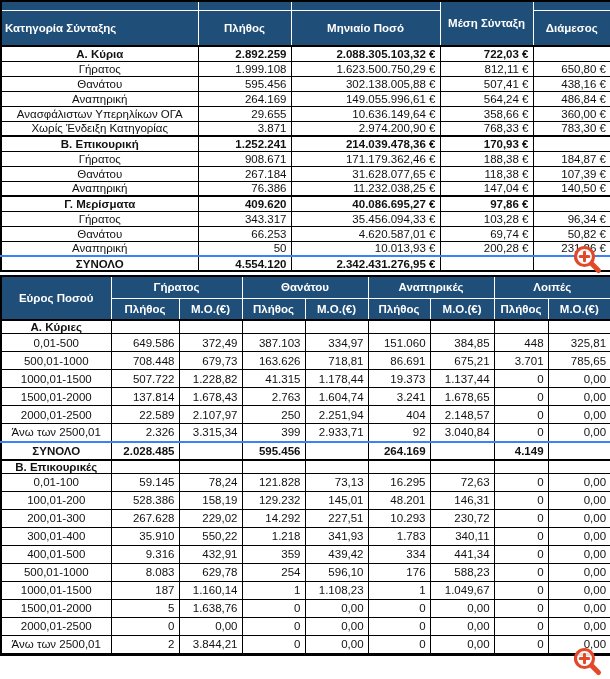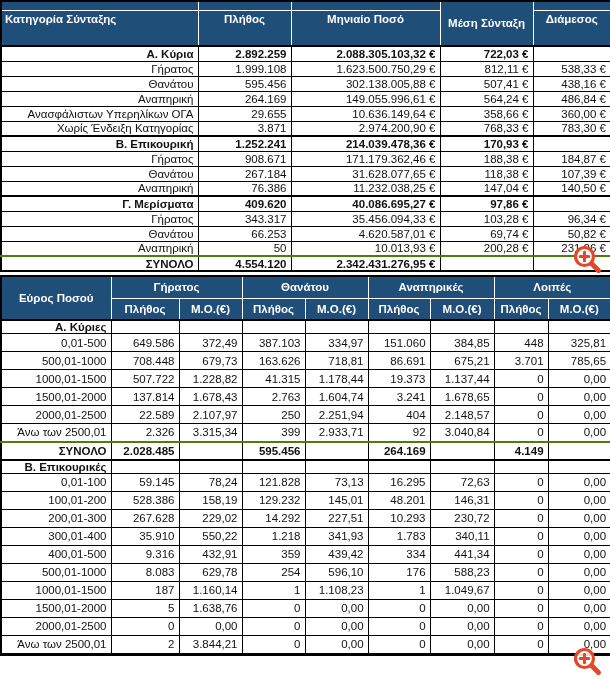--- a/index.html
+++ b/index.html
@@ -2,29 +2,29 @@
 <html style="--header-bg: #1f4e79; --header-text: #ffffff; --mag: #e2492a;"><head>
 <meta charset="utf-8">
 <style>
   html,body{margin:0;padding:0;background:#fff}
   body{width:610px;height:679px;overflow:hidden;font-family:"Liberation Sans",sans-serif;color:#111}
   .page{position:relative;width:610px;height:679px;overflow:hidden;background:#fff}
   table{border-collapse:collapse;table-layout:fixed;width:610px;border:2px solid #000}
   th,td{overflow:hidden;white-space:nowrap;box-sizing:border-box}
   th{background:var(--header-bg,#1f4e79);color:var(--header-text,#fff);border:1px solid #fff;font-weight:bold;font-size:11.5px;padding:0 3px}
   td{border:1px solid #000;font-size:11.5px;padding:0 4px;height:15px}
-  td.label{text-align:right}
+  td.label{text-align:center}
   td.num{text-align:right}
   tr.section td,tr.total td{font-weight:bold}
   tr.section td{border-top:2px solid #000}
-  tr.total td{border-top:2px solid #4d7c0f}
+  tr.total td{border-top:2px solid #3b82f6}
 
   
   .t1 .h-top th{height:9px}
-  .t1 .h-main th{height:36px;vertical-align:bottom;padding-bottom:20px;text-align:center}
+  .t1 .h-main th{height:36px;vertical-align:bottom;padding-bottom:11px;text-align:center}
   .t1 .h-main th.cat{text-align:left}
   .t1 .h-main th,.t1 th.merged{border-bottom:2px solid #000}
   .t1 th.merged{vertical-align:middle;white-space:normal;line-height:1.15}
   .t1 tr.total td{border-bottom:2px solid #000}
 
   
   .t2{margin-top:3px}
   .t2 th{text-align:center}
   .t2 .h-group th{height:22px}
   .t2 .h-sub th{height:22px;border-bottom:2px solid #000}
@@ -71,21 +71,21 @@
           <td class="num">2.892.259</td>
           <td class="num">2.088.305.103,32 €</td>
           <td class="num">722,03 €</td>
           <td class="num"></td>
         </tr>
         <tr class="data">
           <td class="label">Γήρατος</td>
           <td class="num">1.999.108</td>
           <td class="num">1.623.500.750,29 €</td>
           <td class="num">812,11 €</td>
-          <td class="num">538,33 €</td>
+          <td class="num">650,80 €</td>
         </tr>
         <tr class="data">
           <td class="label">Θανάτου</td>
           <td class="num">595.456</td>
           <td class="num">302.138.005,88 €</td>
           <td class="num">507,41 €</td>
           <td class="num">438,16 €</td>
         </tr>
         <tr class="data">
           <td class="label">Αναπηρική</td>

